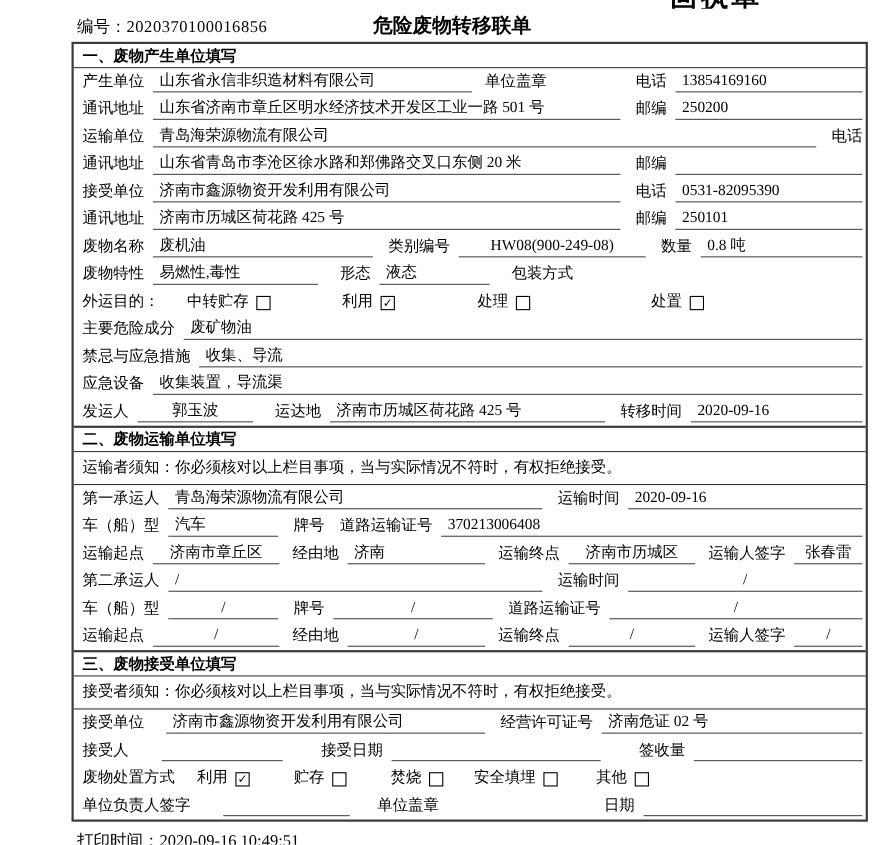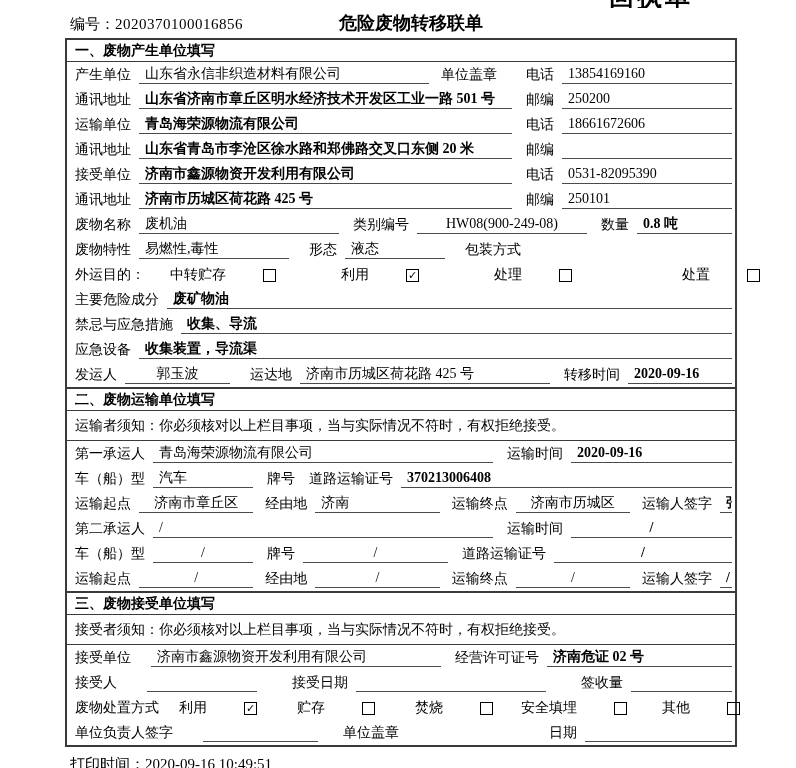--- a/index.html
+++ b/index.html
@@ -15,43 +15,43 @@
   .fragment { position:absolute; top:0; left:577px; width:92px; height:8px; overflow:hidden; }
   .fragment span { display:block; font-family:"Liberation Sans","DejaVu Sans",sans-serif;
     font-weight:900; font-size:25px; letter-spacing:3px; margin-top:-19px; }
 
   .topbar { display:flex; align-items:baseline; padding:11px 0 0 38px; height:36px; }
   .docno { font-size:15px; white-space:nowrap; }
   .docno .num { font-family:"Liberation Serif","DejaVu Serif",serif; letter-spacing:0.5px; }
   .doc-title { font-family:"Liberation Sans","DejaVu Sans",sans-serif; font-weight:bold;
     font-size:18px; margin-left:96px; white-space:nowrap; }
 
-  .sheet { margin:2px 0 0 33px; width:672px; border:2px solid #3a3a3a; background:#fff; }
+  .sheet { margin:2px 0 0 33px; width:724px; border:2px solid #3a3a3a; background:#fff; }
   .sec + .sec { border-top:2px solid #3a3a3a; }
   .sec-h { font-family:"Liberation Sans","DejaVu Sans",sans-serif; font-weight:bold;
     font-size:14px; height:22px; line-height:21px; padding-left:8px;
     border-bottom:1.5px solid #3a3a3a; }
   .notice { height:30px; line-height:29px; padding-left:8px; font-size:14px;
     border-bottom:1.5px solid #3a3a3a; white-space:nowrap; }
   .row { display:flex; height:25px; align-items:flex-end; padding:0 3px 3px 8px;
     font-size:14px; white-space:nowrap; }
   .lbl { white-space:nowrap; line-height:18px; }
   .val { border-bottom:1px solid #4a4a4a; white-space:nowrap; padding:0 6px;
     margin-left:8px; height:19px; line-height:18px; overflow:hidden; }
-  .f1 { flex:1;font-weight:bold; }
+  .f1 { flex:1; }
   .w290{width:290px;} .w340{width:340px;} .w200{width:200px;} .w170{width:170px;}
   .w150{width:150px;} .w100{width:100px;} .w105{width:105px;} .w110{width:110px;}
   .w115{width:115px;} .w125{width:125px;} .w145{width:145px;} .w190{width:190px;}
   .w250{width:250px;}
   .ml12{margin-left:12px;} .ml14{margin-left:14px;} .ml20{margin-left:20px;}
   .ml25{margin-left:25px;} .ml28{margin-left:28px;} .ml30{margin-left:30px;}
   .ml35{margin-left:35px;} .ml40{margin-left:40px;}
   .ml65{margin-left:65px;} .ml75{margin-left:75px;font-family:Liberation Serif, serif;} .ml110{margin-left:110px;justify-content:space-between;}
   .ml150{margin-left:150px;} .mlauto{margin-left:auto;}
-  .opt { display:inline-flex; align-items:center; line-height:18px;gap:30px; }
+  .opt { display:inline-flex; align-items:center; line-height:18px; }
   .cb { display:inline-block; width:13px; height:13px; border:1px solid #000;
     margin-left:7px; font-family:"DejaVu Sans",sans-serif; font-size:11px;
     line-height:12px; text-align:center; font-weight:bold; }
   .center { text-align:center; }
   .footer { padding:8px 0 0 38px; font-size:15px; white-space:nowrap; }
 </style>
 </head>
 <body>
 
 <div class="page">
@@ -85,21 +85,20 @@
         <span class="lbl">通讯地址</span>
         <span class="val f1">山东省济南市章丘区明水经济技术开发区工业一路 501 号</span>
         <span class="lbl ml14">邮编</span>
         <span class="val w170">250200</span>
       </div>
 
       <div class="row">
         <span class="lbl">运输单位</span>
         <span class="val f1">青岛海荣源物流有限公司</span>
         <span class="lbl ml14">电话</span>
-        <span class="val w170">18661672606</span>
       </div>
 
       <div class="row">
         <span class="lbl">通讯地址</span>
         <span class="val f1">山东省青岛市李沧区徐水路和郑佛路交叉口东侧 20 米</span>
         <span class="lbl ml14">邮编</span>
         <span class="val w170"></span>
       </div>
 
       <div class="row">

